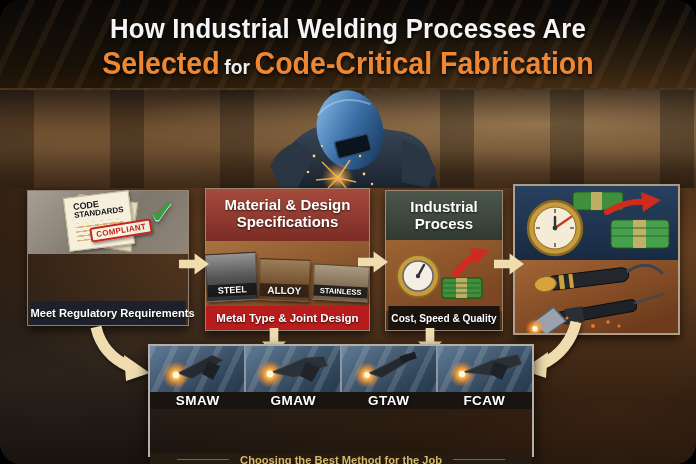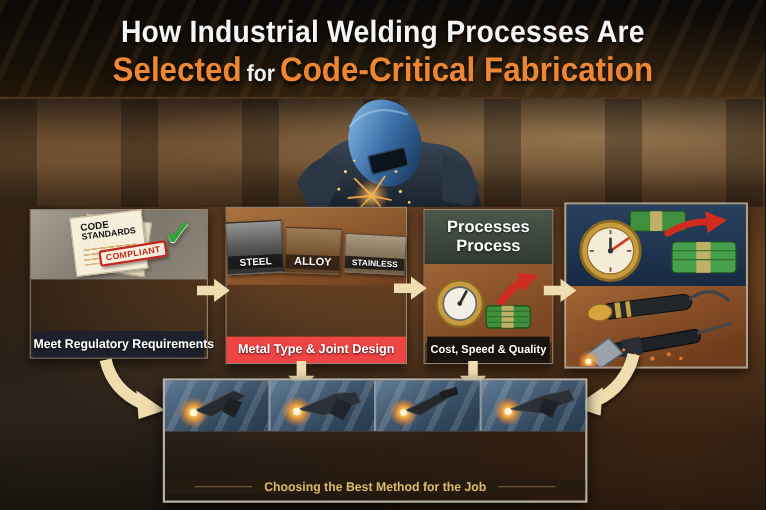--- a/index.html
+++ b/index.html
@@ -1,18 +1,18 @@
 <!DOCTYPE html>
 <html><head>
 <meta charset="utf-8">
 <style>
   html,body{margin:0;padding:0;background:#000;}
   .canvas{
     position:relative;width:696px;height:464px;overflow:hidden;
-    font-family:"Liberation Sans",sans-serif;background:#15100b;
+    font-family:"Liberation Sans",sans-serif;background:#15100b;border-radius:21px;
   }
   
   .bg-top{
     position:absolute;left:0;top:0;width:696px;height:88px;z-index:0;
     background:
       repeating-linear-gradient(115deg, rgba(175,125,70,.10) 0 6px, transparent 6px 26px),
       radial-gradient(ellipse at 85% 120%, rgba(140,95,50,.35), transparent 60%),
       linear-gradient(180deg,#0b0908 0%,#161007 70%,#241708 100%);
     border-bottom:2px solid rgba(130,90,45,.5);
   }
@@ -77,21 +77,21 @@
       color:#c3271e;font-size:8px;font-weight:900;letter-spacing:.3px;
       box-shadow:1px 2px 3px rgba(0,0,0,.4);}
   .check{position:absolute;right:12px;top:2px;font-size:32px;font-weight:900;color:#2fa33a;
       text-shadow:0 1px 0 #fff,0 3px 5px rgba(0,0,0,.45);}
   
   .box-material{left:205px;top:188px;width:163px;height:141px;}
   .box-material .hdr{height:45px;background:linear-gradient(180deg,#a64b3d,#7b2c25);}
   .box-material .bod{position:relative;height:70px;display:flex;align-items:flex-end;
       justify-content:center;gap:2px;padding-bottom:10px;box-sizing:border-box;
       background:linear-gradient(160deg,#a8733f 0%,#824e27 70%,#6f3f1f 100%);}
-  .box-material .cap{background:#ef4444;}
+  .box-material .cap{background:#b91c1c;}
   .slab{position:relative;border:1px solid #33241666;box-shadow:1px 2px 3px rgba(0,0,0,.45);}
   .slab .slab-label{position:absolute;left:0;right:0;bottom:3px;text-align:center;color:#fff;
       font-weight:800;text-shadow:0 1px 1px #000;}
   .slab-steel{width:50px;height:46px;transform:rotate(-3deg);
       background:linear-gradient(180deg,#949494 0%,#555 50%,#2f2f2f 100%);}
   .slab-steel .slab-label{font-size:9px;background:rgba(15,15,15,.75);bottom:4px;line-height:12px;}
   .slab-alloy{width:50px;height:40px;transform:rotate(2deg);z-index:1;
       background:linear-gradient(180deg,#9d7e59 0%,#74512f 60%,#5c3e23 100%);}
   .slab-alloy .slab-label{font-size:10px;background:rgba(40,26,15,.8);line-height:13px;}
   .slab-stainless{width:55px;height:34px;transform:rotate(3deg);
@@ -211,37 +211,41 @@
         <div class="doc-t doc-t2">STANDARDS</div>
         <div class="doc-lines"></div>
       </div>
       <div class="stamp">COMPLIANT</div>
       <div class="check">✓</div>
     </div>
     <div class="cap">Meet Regulatory Requirements</div>
   </div>
 
   <div class="fbox box-material">
+    <div class="hdr">
+      <div>Material &amp; Design</div>
+      <div>Specifications</div>
+    </div>
     <div class="bod">
       <div class="slab slab-steel">
         <div class="slab-label">STEEL</div>
       </div>
       <div class="slab slab-alloy">
         <div class="slab-label">ALLOY</div>
       </div>
       <div class="slab slab-stainless">
         <div class="slab-label">STAINLESS</div>
       </div>
     </div>
     <div class="cap">Metal Type &amp; Joint Design</div>
   </div>
 
   <div class="fbox box-production">
     <div class="hdr">
-      <div>Processes</div>
+      <div>Industrial</div>
       <div>Process</div>
     </div>
     <div class="bod">
       <svg width="116" height="71" viewBox="0 0 116 71">
         <circle cx="32" cy="36" r="21" fill="#c79b3e" stroke="#8a6a22" stroke-width="2"></circle>
         <circle cx="32" cy="36" r="15" fill="#f3efe4" stroke="#666" stroke-width="1.5"></circle>
         <line x1="32" y1="36" x2="38" y2="25" stroke="#333" stroke-width="2.5" stroke-linecap="round"></line>
         <circle cx="32" cy="36" r="2.2" fill="#333"></circle>
         <rect x="56" y="38" width="40" height="20" rx="3" fill="#3f8f3c" stroke="#27591f" stroke-width="1.5"></rect>
         <rect x="70" y="38" width="11" height="20" fill="#cdb36a" opacity=".9"></rect>
@@ -363,20 +367,26 @@
       </div>
       <div class="tile">
         <svg width="96" height="46" viewBox="0 0 96 46">
             <circle cx="24" cy="28" r="13" fill="url(#fg1)"></circle>
             <polygon points="26,26 54,14 80,8 84,18 52,30" fill="#2a3036" stroke="#474e56" stroke-width="1"></polygon>
             <polygon points="56,16 70,20 64,34 52,28" fill="#1e2228"></polygon>
             <circle cx="24" cy="28" r="3.2" fill="#fff7d6"></circle>
           </svg>
       </div>
     </div>
+    <div class="plabels">
+      <div class="plabel">SMAW</div>
+      <div class="plabel">GMAW</div>
+      <div class="plabel">GTAW</div>
+      <div class="plabel">FCAW</div>
+    </div>
     <div class="sel-cap">
       <div class="fline"></div>
       <div class="sel-cap-text">Choosing the Best Method for the Job</div>
       <div class="fline"></div>
     </div>
   </div>
 
 </div>
 
 </body></html>

